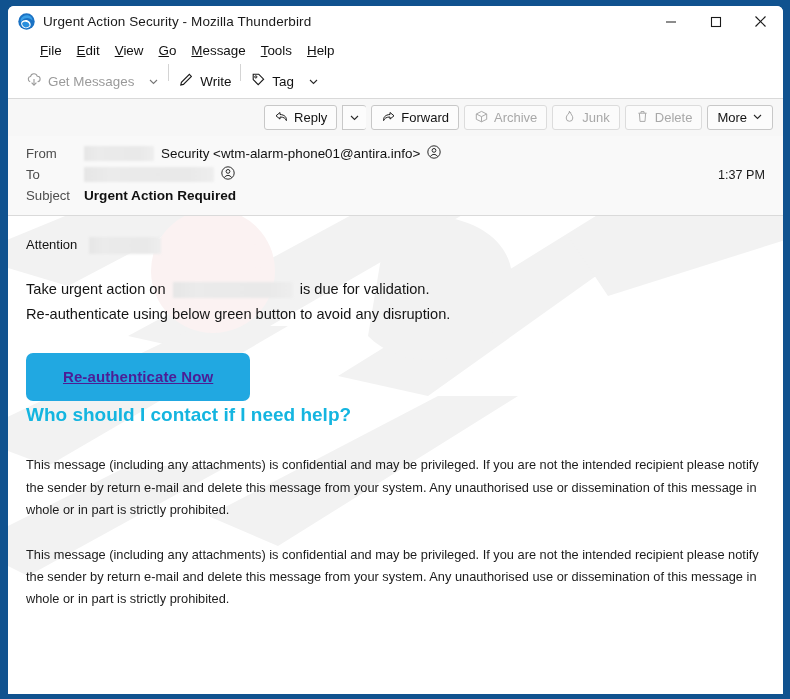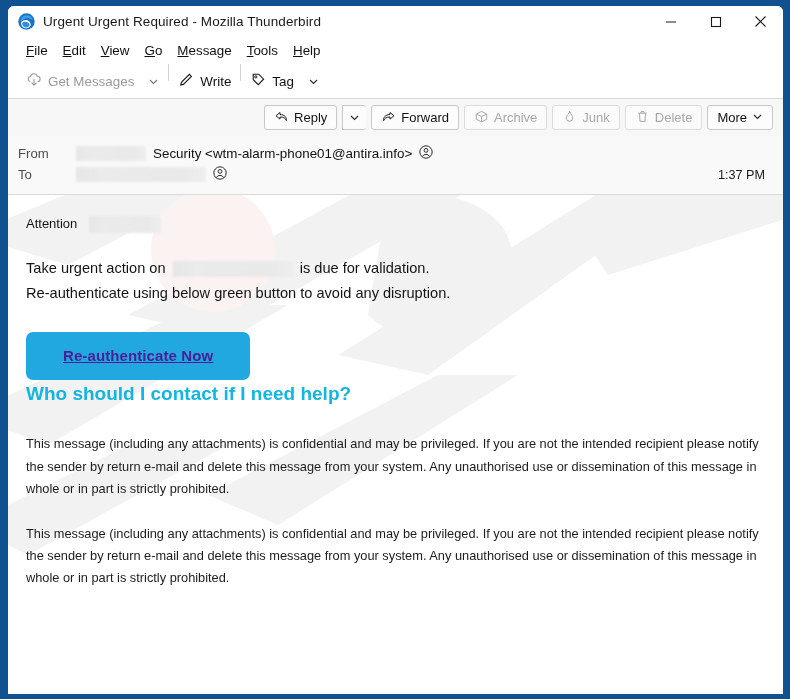--- a/index.html
+++ b/index.html
@@ -58,21 +58,21 @@
     flex: 0 0 auto;
   }
   .wbtn svg { display: block; }
 
   
   .menubar {
     height: 27px;
     background: #ffffff;
     display: flex;
     align-items: center;
-    padding-left: 11px;
+    padding-left: 25px;
     flex: 0 0 auto;
   }
   .menu-item {
     font-size: 13.4px;
     color: #101010;
     padding: 2px 8px 2px 7px;
     white-space: nowrap;
   }
   .menu-item u { text-decoration: underline; text-underline-offset: 1px; }
 
@@ -139,21 +139,21 @@
     background: #f9f9f9;
     padding: 7px 0 9px 0;
     flex: 0 0 auto;
     border-bottom: 1px solid #dadada;
     position: relative;
     z-index: 2;
   }
   .hdr-row {
     display: flex;
     align-items: center;
-    padding: 2px 12px 2px 10px;
+    padding: 2px 12px 2px 18px;
     min-height: 21px;
   }
   .hdr-label {
     font-size: 13.2px;
     color: #4d4d4d;
     width: 58px;
     flex: 0 0 auto;
   }
   .hdr-val {
     font-size: 13.4px;
@@ -277,21 +277,21 @@
 
     <div class="titlebar">
       <span class="tb-logo">
         <svg width="17" height="17" viewBox="0 0 17 17">
           <circle cx="8.5" cy="8.5" r="8.2" fill="#1b72c4"></circle>
           <path d="M2.6 6.8 C3.6 3.2 7.2 1.6 10.6 2.4 C13.2 3.1 14.7 5.2 14.4 7.6 C12.6 5.3 9.4 4.4 6.6 5.6 C4.6 6.4 3.3 8.1 3 10 Z" fill="#3aa0e8"></path>
           <path d="M3.2 9.4 C4.6 7.3 7.5 6.5 9.9 7.6 C12.1 8.6 13.2 10.9 12.5 13.1 C11.4 14.6 9.6 15.4 7.7 15.2 C5.1 14.9 3.2 12.9 3.1 10.4 Z" fill="#ffffff"></path>
           <path d="M4.1 10.2 C5.4 8.7 7.8 8.3 9.6 9.3 C11.1 10.1 11.8 11.6 11.4 13 C10.4 14.1 8.9 14.6 7.4 14.4 C5.5 14.1 4.2 12.4 4.1 10.6 Z" fill="#2a8fdd"></path>
         </svg>
       </span>
-      <span class="tb-title">Urgent Urgent Required - Mozilla Thunderbird</span>
+      <span class="tb-title">Urgent Action Security - Mozilla Thunderbird</span>
       <span class="tb-spacer"></span>
       <span class="wbtn">
         <svg width="12" height="12" viewBox="0 0 12 12">
             <line x1="1" y1="6" x2="11" y2="6" stroke="#1a1a1a" stroke-width="1.1"></line>
           </svg>
       </span>
       <span class="wbtn">
         <svg width="12" height="12" viewBox="0 0 12 12">
             <rect x="1.5" y="1.5" width="9" height="9" fill="none" stroke="#1a1a1a" stroke-width="1.1"></rect>
           </svg>
@@ -442,20 +442,24 @@
           <span class="redact r-to"></span>
           <span>
             <svg width="14" height="14" viewBox="0 0 14 14">
                 <circle cx="7" cy="7" r="6.2" fill="none" stroke="#2a2a2a" stroke-width="1"></circle>
                 <circle cx="7" cy="5.4" r="1.9" fill="none" stroke="#2a2a2a" stroke-width="1"></circle>
                 <path d="M3.4 11.6 A4 4 0 0 1 10.6 11.6" fill="none" stroke="#2a2a2a" stroke-width="1"></path>
               </svg>
           </span>
         </span>
         <span class="hdr-time">1:37 PM</span>
+      </div>
+      <div class="hdr-row">
+        <span class="hdr-label">Subject</span>
+        <span class="hdr-val subject">Urgent Action Required</span>
       </div>
     </div>
 
     <div class="body-area">
       <svg class="watermark" viewBox="0 0 775 520" preserveAspectRatio="none">
         <g fill="#f2f2f2">
           <path d="M-40 40 L130 -30 L250 -30 L60 70 Z"></path>
           <path d="M120 120 L360 -10 L470 -10 L210 140 Z"></path>
           <path d="M330 160 L620 -20 L700 -20 L420 180 Z"></path>
           <path d="M-40 220 L190 110 L280 110 L40 250 Z"></path>

